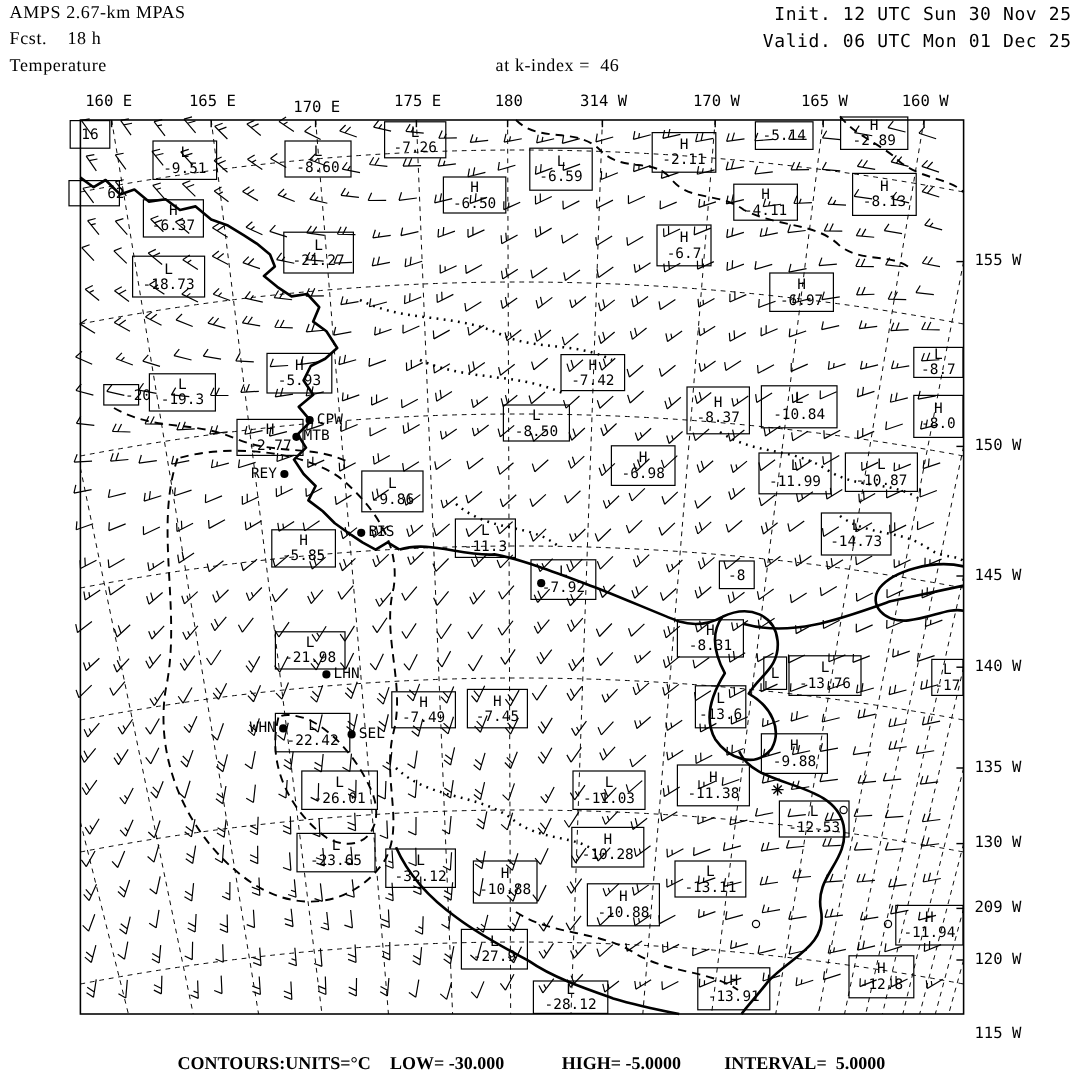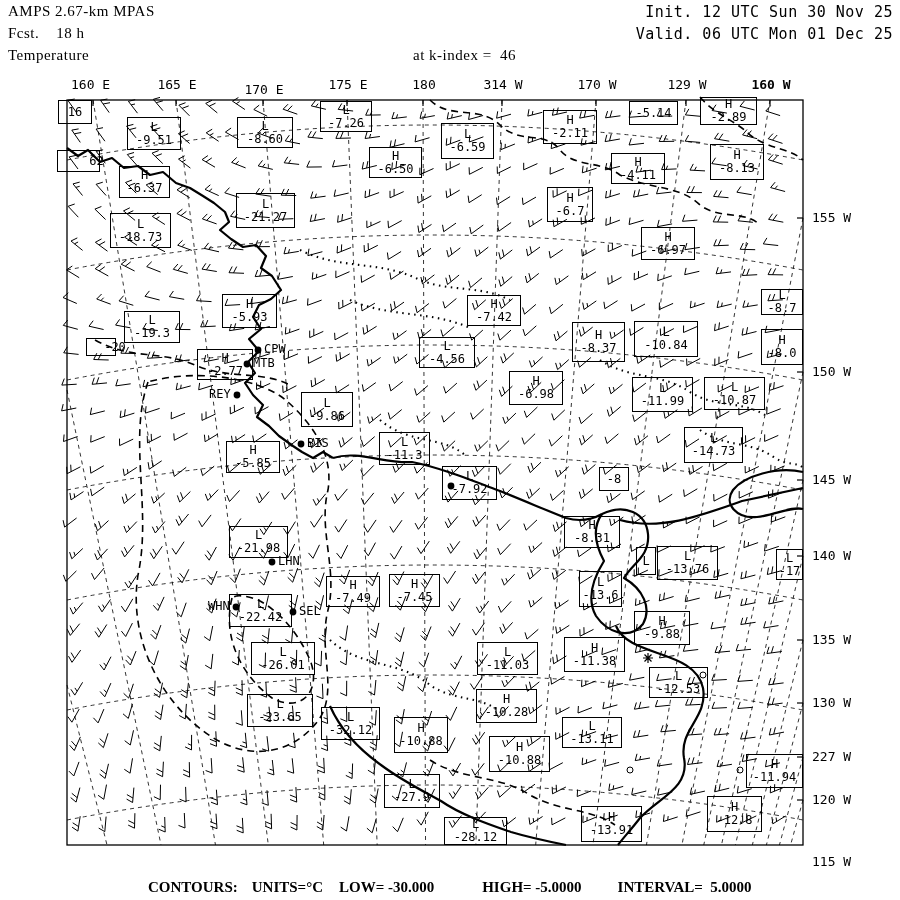--- a/index.html
+++ b/index.html
@@ -855,31 +855,31 @@
 </svg>
 
 <div id="axis-top">
     <div class="axlabel" style="left: 71px; top: 77px; width: 46px; ">160 E</div>
     <div class="axlabel" style="left: 154px; top: 77px; width: 46px; text-align: center;">165 E</div>
     <div class="axlabel" style="left: 241px; top: 82px; width: 46px; text-align: center;">170 E</div>
     <div class="axlabel" style="left: 325px; top: 77px; width: 46px; text-align: center;">175 E</div>
     <div class="axlabel" style="left: 401px; top: 77px; width: 46px; text-align: center;">180</div>
     <div class="axlabel" style="left: 480px; top: 77px; width: 46px; text-align: center;">314 W</div>
     <div class="axlabel" style="left: 574px; top: 77px; width: 46px; text-align: center;">170 W</div>
-    <div class="axlabel" style="left: 664px; top: 77px; width: 46px; text-align: center;">129 W</div>
-    <div class="axlabel" style="left: 748px; top: 77px; width: 46px; text-align: center; font-weight: bold;">160 W</div>
+    <div class="axlabel" style="left: 664px; top: 77px; width: 46px; text-align: center;">165 W</div>
+    <div class="axlabel" style="left: 748px; top: 77px; width: 46px; text-align: center;">160 W</div>
   </div>
 <div id="axis-right">
     <div class="axlabel" style="left: 812px; top: 210px;">155 W</div>
     <div class="axlabel" style="left: 812px; top: 364px;">150 W</div>
     <div class="axlabel" style="left: 812px; top: 472px;">145 W</div>
     <div class="axlabel" style="left: 812px; top: 548px;">140 W</div>
     <div class="axlabel" style="left: 812px; top: 632px;">135 W</div>
     <div class="axlabel" style="left: 812px; top: 695px;">130 W</div>
-    <div class="axlabel" style="left: 812px; top: 749px;">227 W</div>
+    <div class="axlabel" style="left: 812px; top: 749px;">209 W</div>
     <div class="axlabel" style="left: 812px; top: 792px;">120 W</div>
     <div class="axlabel" style="left: 812px; top: 854px;">115 W</div>
   </div>
 <div id="labels">
     <div class="box" style="left: 58px; top: 100px; width: 34px; height: 24px;">
       <span>16</span>
     </div>
     <div class="box" style="left: 127px; top: 117px; width: 54px; height: 33px;">
       <span>L</span>
       <span>-9.51</span>
@@ -939,21 +939,21 @@
       <span>-18.73</span>
     </div>
     <div class="box" style="left: 236px; top: 193px; width: 59px; height: 35px;">
       <span>L</span>
       <span>-21.27</span>
     </div>
     <div class="box" style="left: 124px; top: 311px; width: 56px; height: 32px;">
       <span>L</span>
       <span>-19.3</span>
     </div>
-    <div class="box" style="left: 86px; top: 338px; width: 29px; height: 18px; padding-left: 28px;">
+    <div class="box" style="left: 86px; top: 320px; width: 29px; height: 18px; padding-left: 28px;">
       <span>-20</span>
     </div>
     <div class="box" style="left: 222px; top: 294px; width: 55px; height: 34px;">
       <span>H</span>
       <span>-5.93</span>
     </div>
     <div class="box" style="left: 197px; top: 349px; width: 56px; height: 31px;">
       <span>H</span>
       <span>-2.77</span>
     </div>
@@ -964,21 +964,21 @@
     <div class="box" style="left: 226px; top: 441px; width: 54px; height: 32px;">
       <span>H</span>
       <span>-5.85</span>
     </div>
     <div class="box" style="left: 467px; top: 295px; width: 54px; height: 31px;">
       <span>H</span>
       <span>-7.42</span>
     </div>
     <div class="box" style="left: 419px; top: 337px; width: 56px; height: 31px;">
       <span>L</span>
-      <span>-4.56</span>
+      <span>-8.50</span>
     </div>
     <div class="box" style="left: 509px; top: 371px; width: 54px; height: 34px;">
       <span>H</span>
       <span>-6.98</span>
     </div>
     <div class="box" style="left: 379px; top: 432px; width: 51px; height: 33px;">
       <span>L</span>
       <span>-11.3</span>
     </div>
     <div class="box" style="left: 442px; top: 466px; width: 55px; height: 34px;">
@@ -1120,18 +1120,18 @@
     <div class="station-label" style="top: 342px; left: 264px;">CPW</div>
     <div class="station-label" style="top: 356px; left: 253px;">MTB</div>
     <div class="station-label" style="top: 387px; left: 209.1px; text-align: center;">REY</div>
     <div class="station-label" style="top: 436px; left: 307px;">BIS</div>
     <div class="station-label" style="top: 554px; left: 278px;">LHN</div>
     <div class="station-label" style="top: 599px; left: 208.1px;">WHN</div>
     <div class="station-label" style="top: 604px; left: 299px;">SEL</div>
   </div>
 
 <div class="footer">
-  <span style="margin-right:14px">CONTOURS:</span>
+  <span style="margin-right:0">CONTOURS:</span>
   <span style="margin-right:16px">UNITS=°C</span>
   <span style="margin-right:48px">LOW= -30.000</span>
   <span style="margin-right:36px">HIGH= -5.0000</span>
   <span>INTERVAL=  5.0000</span>
 </div>
 
 </body></html>

